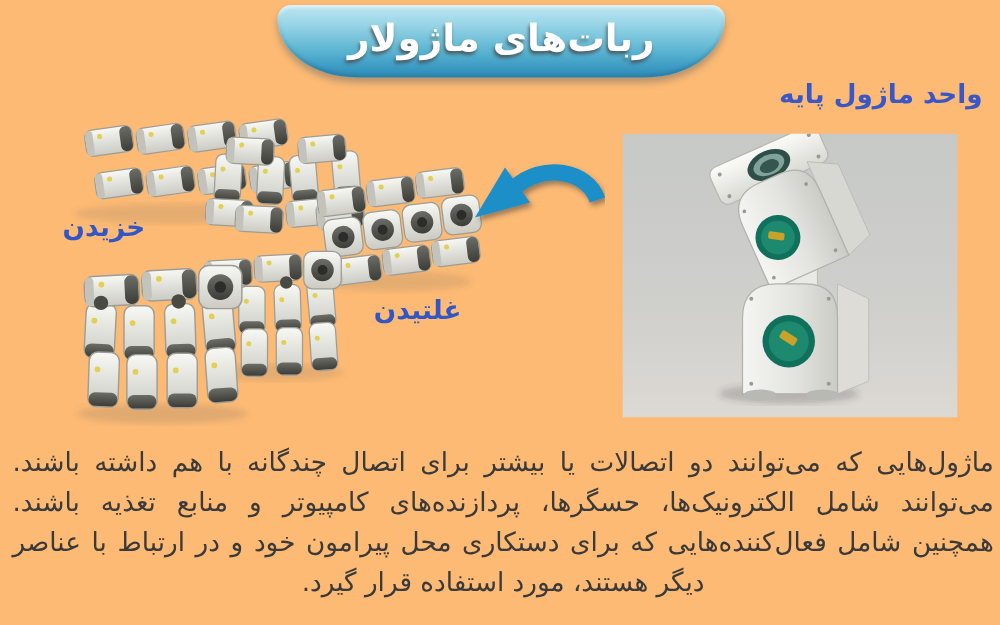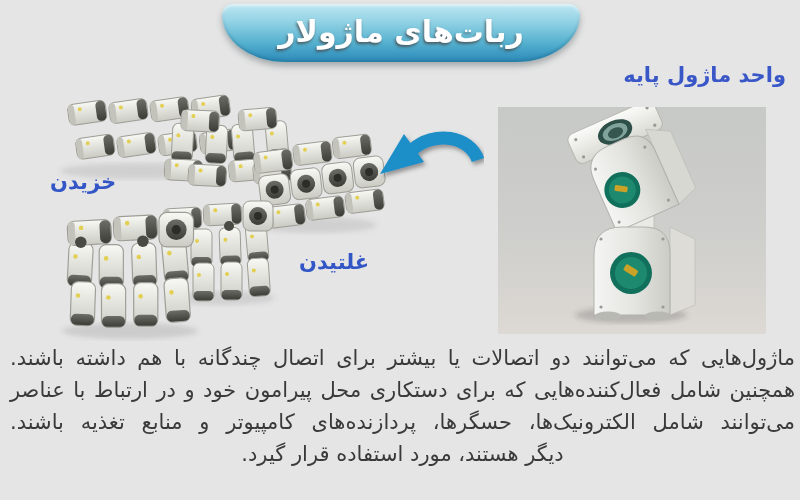--- a/index.html
+++ b/index.html
@@ -1,16 +1,16 @@
 <!DOCTYPE html>
 <html lang="fa" dir="rtl"><head>
 <meta charset="utf-8">
 <style>
   html,body{margin:0;padding:0;background:#ffffff;}
-  .slide{position:relative;width:800px;height:500px;background:#e5e5e5;overflow:hidden;
+  .slide{position:relative;width:800px;height:500px;background:#fdba74;overflow:hidden;
          font-family:"DejaVu Sans",sans-serif;direction:rtl;}
 
   
   .banner{position:absolute;left:222px;top:4px;width:358px;height:58px;
           background:linear-gradient(180deg,#bde6f2 0%,#96d4e6 28%,#57b2d0 66%,#3795c0 90%,#2f8db8 100%);
           border-radius:12px 12px 70px 70px / 12px 12px 52px 52px;
           box-shadow:0 4px 6px rgba(90,100,105,.45), inset 0 2px 3px rgba(255,255,255,.6), inset 0 -2px 3px rgba(20,90,120,.35);
           display:flex;align-items:center;justify-content:center;}
   .banner-title{color:#ffffff;font-size:30px;font-weight:bold;letter-spacing:0;
           text-shadow:-1px 2px 3px rgba(70,75,80,.85);padding-bottom:4px;}
@@ -18,28 +18,28 @@
   
   .unit-caption{position:absolute;right:14px;top:63px;color:#3a57c8;font-size:21px;font-weight:bold;margin-left:12px;}
 
   
   .photo{position:absolute;left:498px;top:107px;width:268px;height:227px;}
 
   
   .collage{position:absolute;left:15px;top:83px;width:400px;height:275px;}
   .cfg-label{position:absolute;color:#3356c6;font-size:21px;font-weight:bold;white-space:nowrap;}
   .lbl-crawl{left:50px;top:170px;}
-  .lbl-roll{left:299px;top:250px;}
+  .lbl-roll{left:299px;top:236px;}
   .lbl-walk{left:172px;top:312px;}
 
   
   .arrow{position:absolute;left:372px;top:128px;}
 
   
-  .desc{position:absolute;left:10px;right:5px;top:342px;color:#3a3a3a;
+  .desc{position:absolute;left:10px;right:5px;top:354px;color:#3a3a3a;
         font-size:21px;line-height:32px;direction:rtl;}
   .desc .jline{text-align:justify;text-align-last:justify;}
   .desc .lastline{text-align:center;}
 </style>
 </head>
 <body>
 
 <div class="slide">
 
   <div class="banner">
@@ -223,18 +223,18 @@
       </filter>
     </defs>
     <g filter="url(#ash)">
       <path d="M 106,32 C 98,8 62,2 40,22" stroke="#1d8ec8" stroke-width="13" fill="none"></path>
       <polygon points="8,46 32,6 52,34" fill="#1d8ec8"></polygon>
     </g>
   </svg>
 
   <div class="desc">
     <div class="jline">ماژول‌هایی که می‌توانند دو اتصالات یا بیشتر برای اتصال چندگانه با هم داشته باشند.</div>
+    <div class="jline">می‌توانند شامل الکترونیک‌ها، حسگرها، پردازنده‌های کامپیوتر و منابع تغذیه باشند.</div>
     <div class="jline">همچنین شامل فعال‌کننده‌هایی که برای دستکاری محل پیرامون خود و در ارتباط با عناصر</div>
-    <div class="jline">می‌توانند شامل الکترونیک‌ها، حسگرها، پردازنده‌های کامپیوتر و منابع تغذیه باشند.</div>
     <div class="lastline">دیگر هستند، مورد استفاده قرار گیرد.</div>
   </div>
 
 </div>
 
 </body></html>

